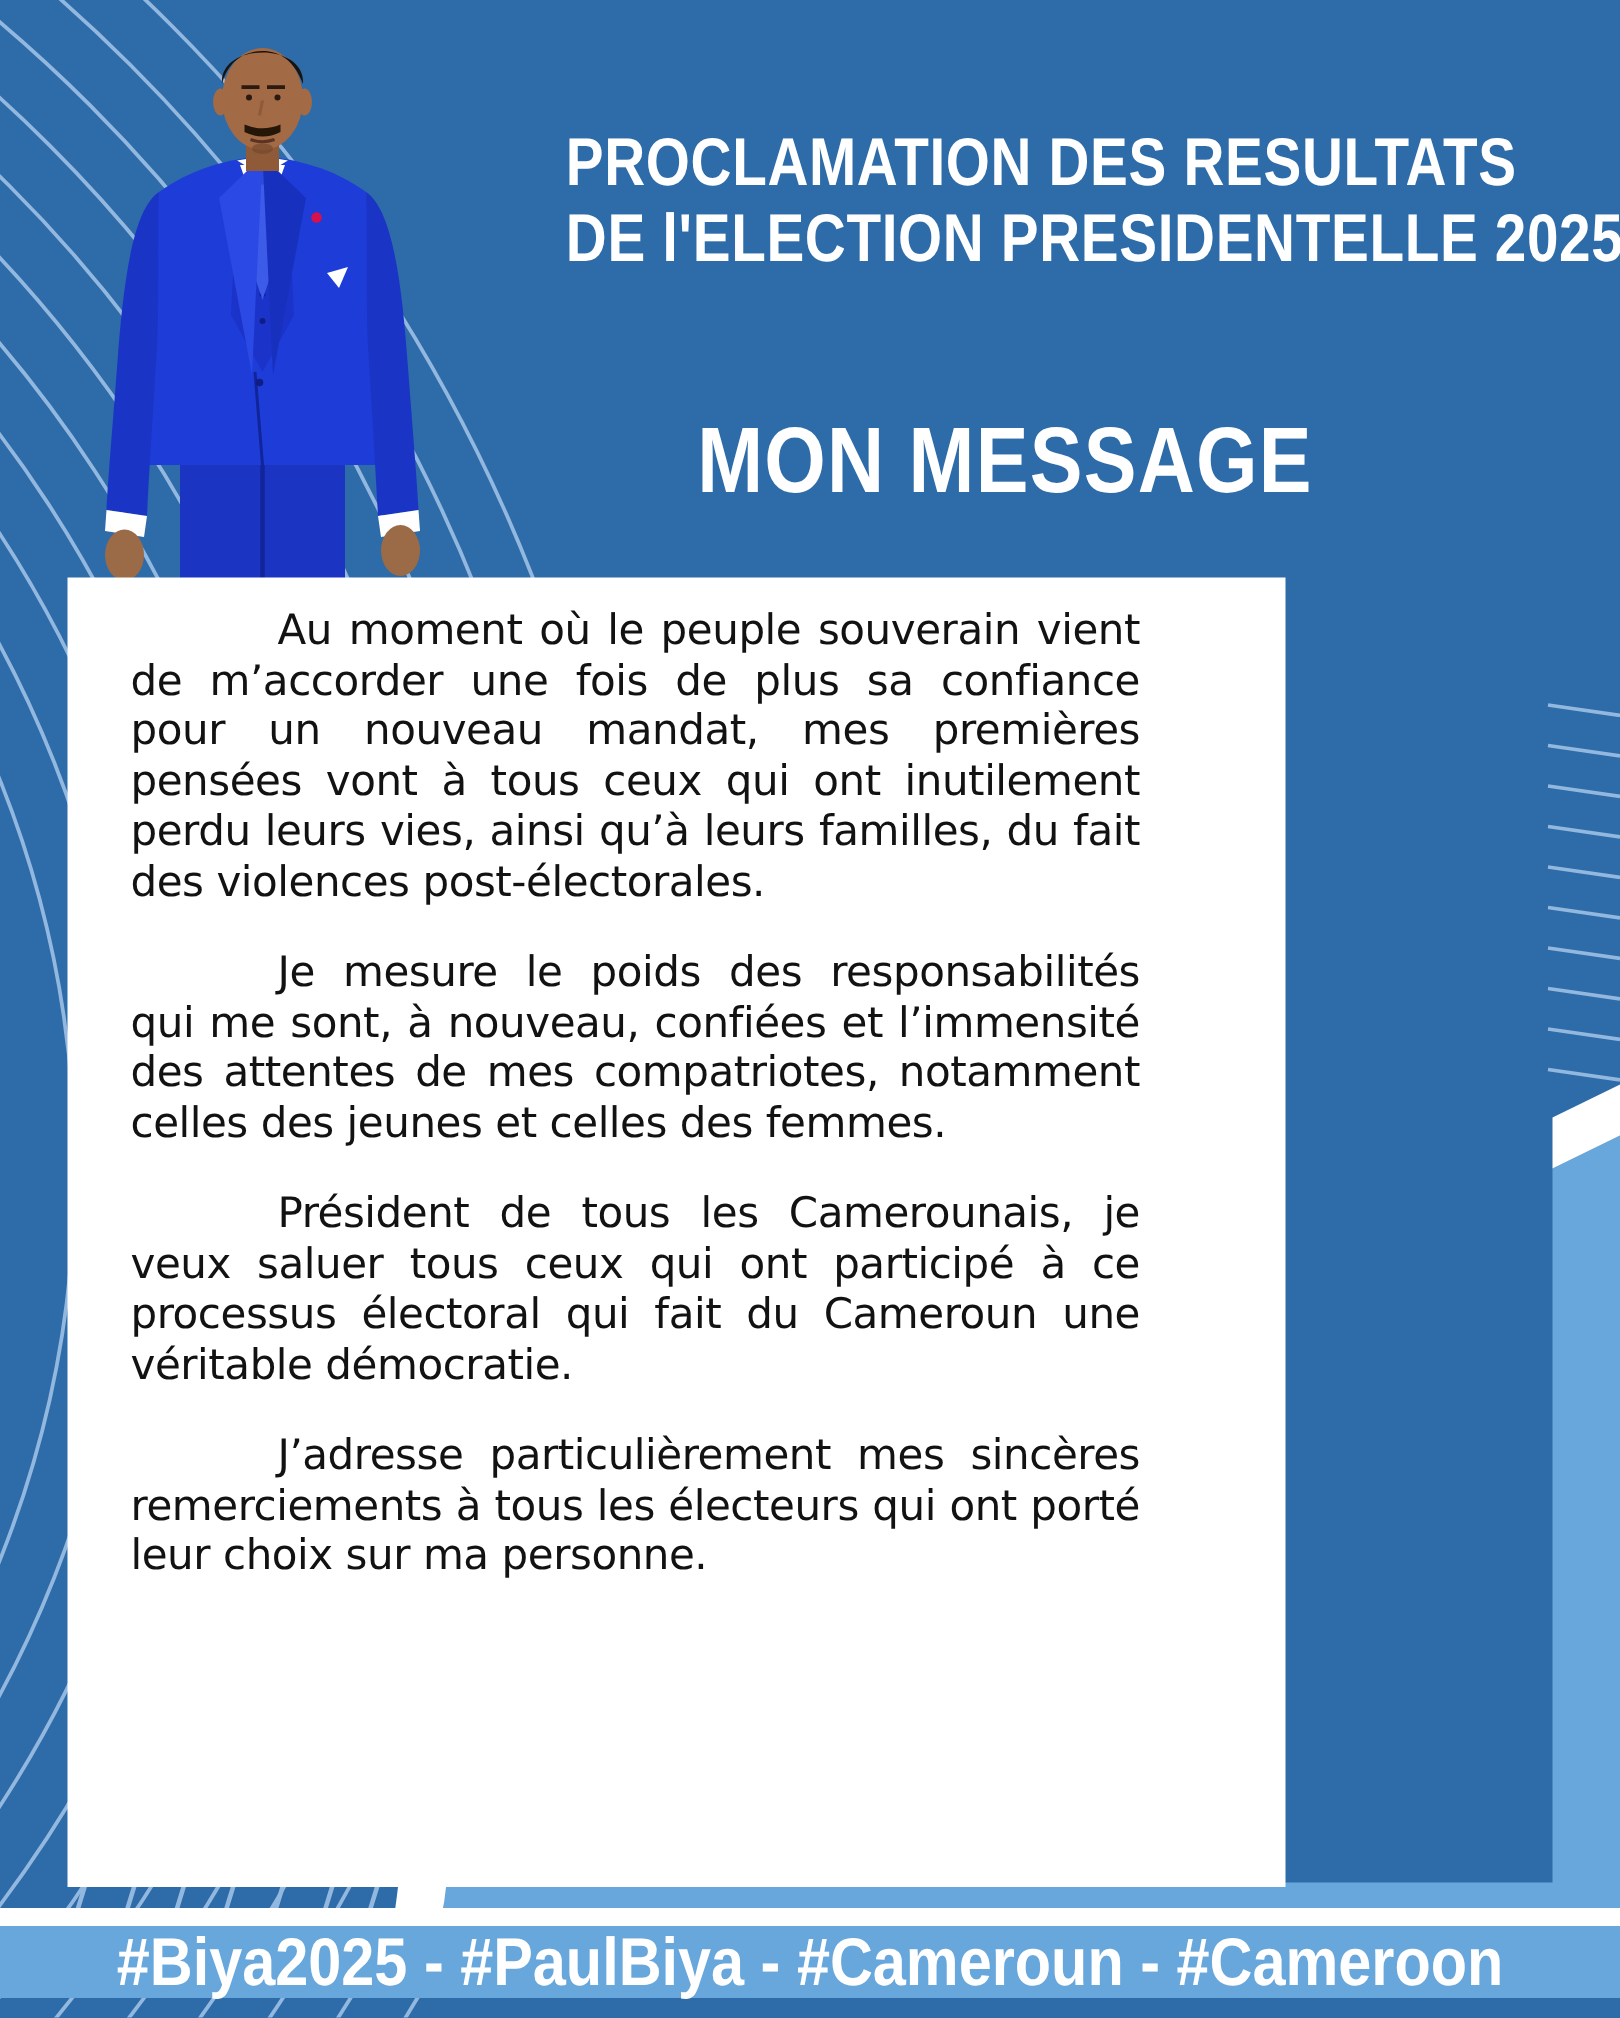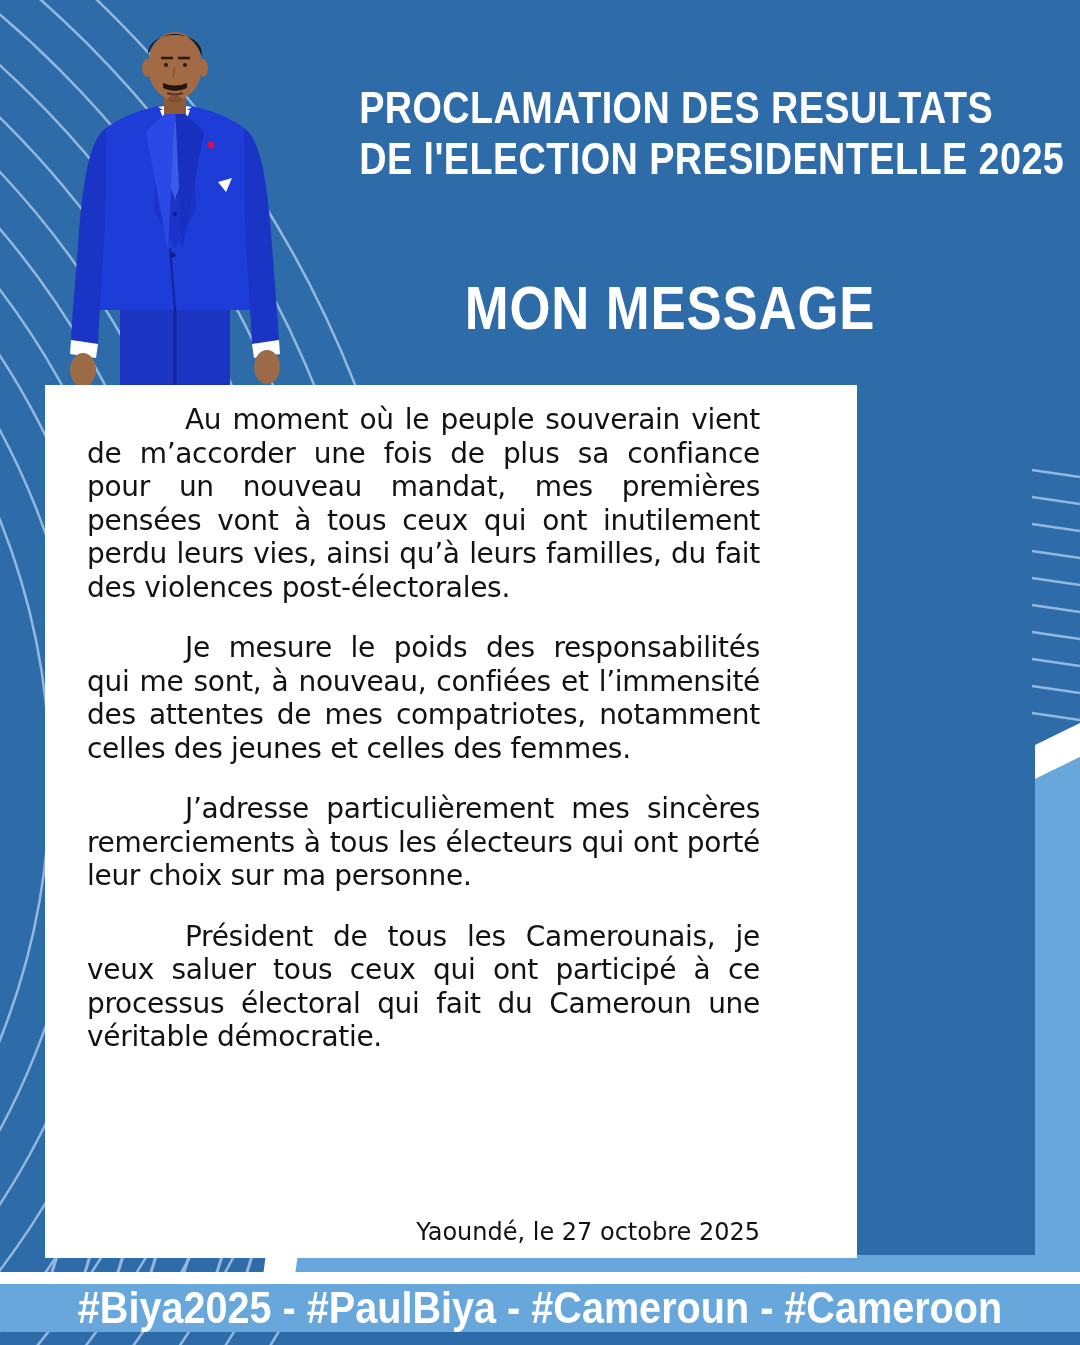--- a/index.html
+++ b/index.html
@@ -5,21 +5,21 @@
   :root{
     --background-blue:#2E6BA9; --light-blue:#68A7DB; --pattern-line:#93B8DF;
     --card-white:#FFFFFF; --body-text:#121212; --title-white:#FFFFFF; --suit-blue:#1E3CD8;
   }
   *{margin:0;padding:0;box-sizing:border-box}
   html,body{width:1080px;height:1345px;overflow:hidden}
   body{font-family:"Liberation Sans",sans-serif;background:var(--background-blue,#2E6BA9)}
   .canvas{position:relative;width:1080px;height:1345px;overflow:hidden}
   .bg{position:absolute;left:0;top:0;z-index:0}
   .portrait{position:absolute;left:58px;top:10px;width:284px;height:378px;z-index:1}
-  .titleblock{position:absolute;left:300px;top:82px;width:740px;text-align:center;z-index:1;color:var(--title-white,#fff)}
+  .titleblock{position:absolute;left:318px;top:82px;width:740px;text-align:center;z-index:1;color:var(--title-white,#fff)}
   .titleline{font-size:45px;font-weight:800;line-height:51px;transform:scaleX(.84);transform-origin:50% 50%;white-space:nowrap;letter-spacing:.5px}
   .subtitle{position:absolute;left:300px;top:272px;width:740px;text-align:center;z-index:1;color:var(--title-white,#fff);
             font-size:62px;font-weight:800;transform:scaleX(.85);transform-origin:50% 50%;white-space:nowrap;letter-spacing:1px}
   .card{position:absolute;left:45px;top:385px;width:812px;height:873px;background:var(--card-white,#fff);z-index:2;
         padding:18px 97px 0 42px}
   .card p{font-family:"DejaVu Sans",sans-serif;font-size:28px;line-height:33.5px;color:var(--body-text,#121212);
           text-align:justify;text-indent:98px;margin:0 0 27px 0;letter-spacing:-.3px}
   .dateline{position:absolute;right:97px;bottom:12px;font-family:"DejaVu Sans",sans-serif;font-size:24px;color:var(--body-text,#121212)}
   .hashtags{position:absolute;left:0;top:1284px;width:1080px;height:48px;z-index:3;text-align:center;
             line-height:47px;font-size:45px;font-weight:700;color:#fff;transform:scaleX(.88);transform-origin:50% 50%;white-space:nowrap}
@@ -112,20 +112,19 @@
 
   <div class="titleblock">
     <div class="titleline">PROCLAMATION DES RESULTATS</div>
     <div class="titleline">DE l'ELECTION PRESIDENTELLE 2025</div>
   </div>
   <div class="subtitle">MON MESSAGE</div>
 
   <div class="card">
     <p>Au moment où le peuple souverain vient de m’accorder une fois de plus sa confiance pour un nouveau mandat, mes premières pensées vont à tous ceux qui ont inutilement perdu leurs vies, ainsi qu’à leurs familles, du fait des violences post-électorales.</p>
     <p>Je mesure le poids des responsabilités qui me sont, à nouveau, confiées et l’immensité des attentes de mes compatriotes, notamment celles des jeunes et celles des femmes.</p>
+    <p>Président de tous les Camerounais, je veux saluer tous ceux qui ont participé à ce processus électoral qui fait du Cameroun une véritable démocratie.</p>
     <p>J’adresse particulièrement mes sincères remerciements à tous les électeurs qui ont porté leur choix sur ma personne.</p>
-    <p>Président de tous les Camerounais, je veux saluer tous ceux qui ont participé à ce processus électoral qui fait du Cameroun une véritable démocratie.</p>
-    <div class="dateline">Yaoundé, le 27 octobre 2025</div>
   </div>
 
   <div class="hashtags">#Biya2025 - #PaulBiya - #Cameroun - #Cameroon</div>
 
 </div>
 
 </body></html>

